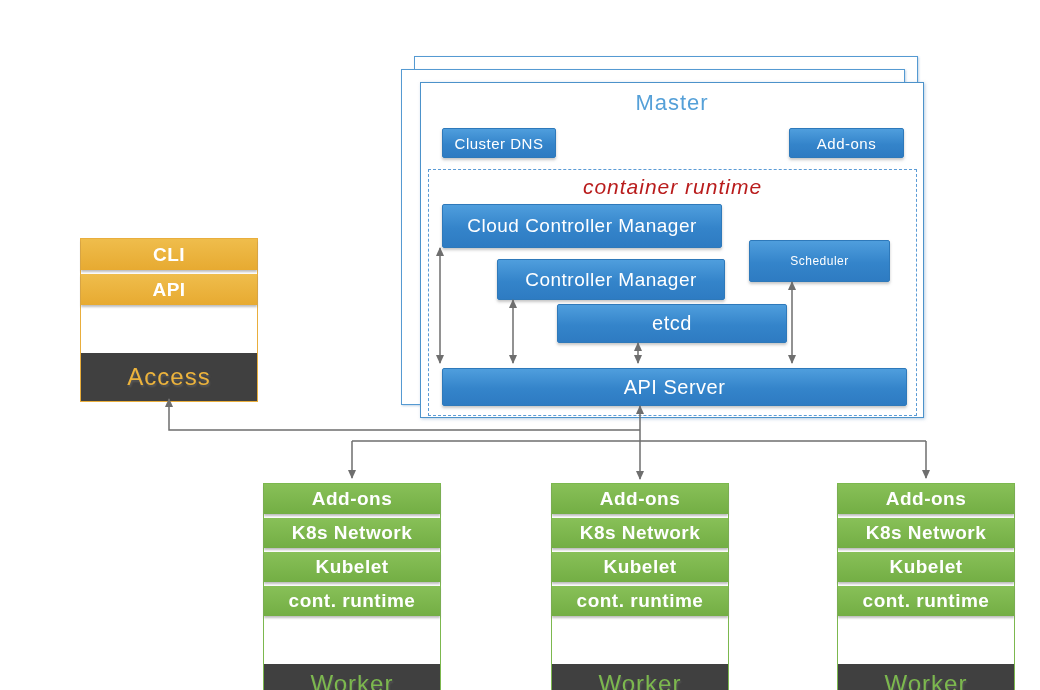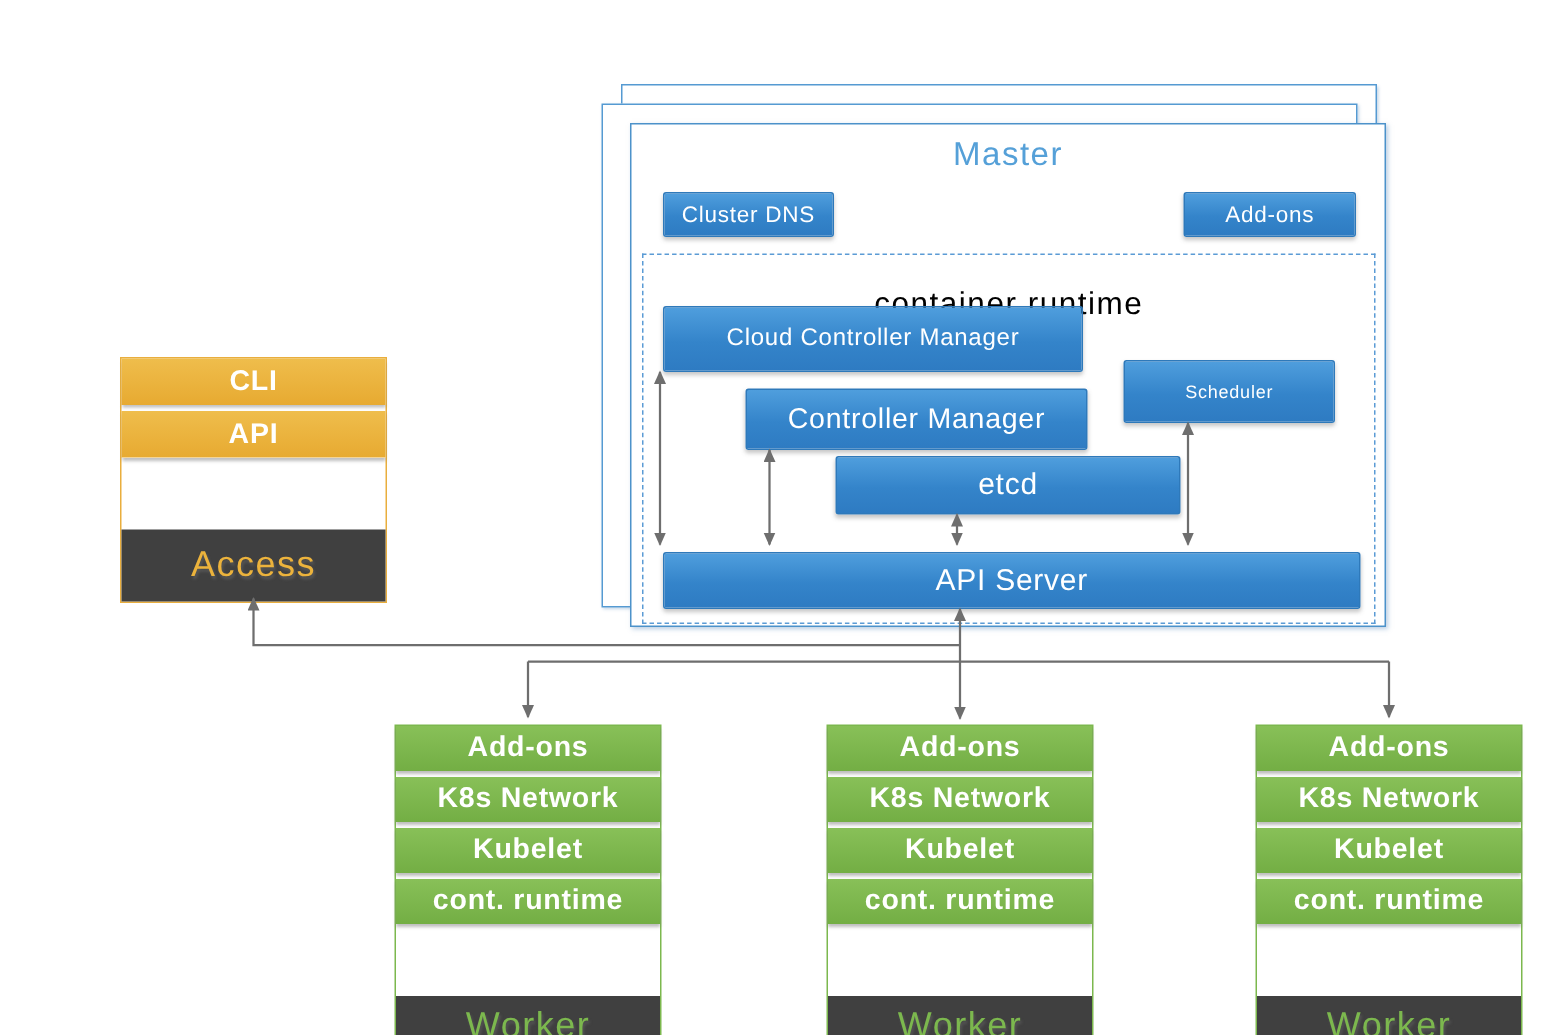--- a/index.html
+++ b/index.html
@@ -27,24 +27,24 @@
     box-shadow:0 2px 3px rgba(90,90,90,.35);
   }
   .cluster-dns{left:21px;top:45px;width:112px;height:28px;font-size:15px;}
   .m-addons{left:368px;top:45px;width:113px;height:28px;font-size:15px;}
   
   .runtime{
     position:absolute;left:7px;top:86px;width:487px;height:245px;
     border:1.5px dashed #5b9bd5;
   }
   .runtime-title{
-    position:absolute;top:21px;left:0;width:100%;text-align:center;
-    color:#000000;font-size:21px;letter-spacing:1px;
+    position:absolute;top:5px;left:0;width:100%;text-align:center;
+    color:#b91c1c;font-size:21px;letter-spacing:1px;font-style:italic;
   }
-  .ccm{left:13px;top:34px;width:278px;height:42px;font-size:16px;}
+  .ccm{left:13px;top:34px;width:278px;height:42px;font-size:19px;}
   .cm{left:68px;top:89px;width:226px;height:39px;font-size:19px;}
   .sched{left:320px;top:70px;width:139px;height:40px;font-size:12px;}
   .etcd{left:128px;top:134px;width:228px;height:37px;font-size:20px;}
   .api{left:13px;top:198px;width:463px;height:36px;font-size:20px;}
   
   .stack{position:absolute;background:#ffffff;box-sizing:border-box;}
   .stack-access{left:80px;top:238px;width:178px;border:1.5px solid #e9ae3d;}
   .row{
     display:flex;align-items:center;justify-content:center;
     height:31px;margin:0 0 4px 0;color:#ffffff;font-size:19px;letter-spacing:.5px;

